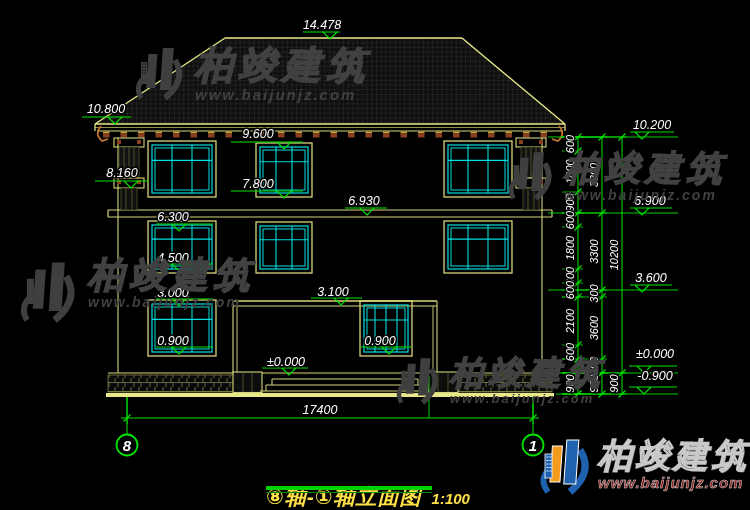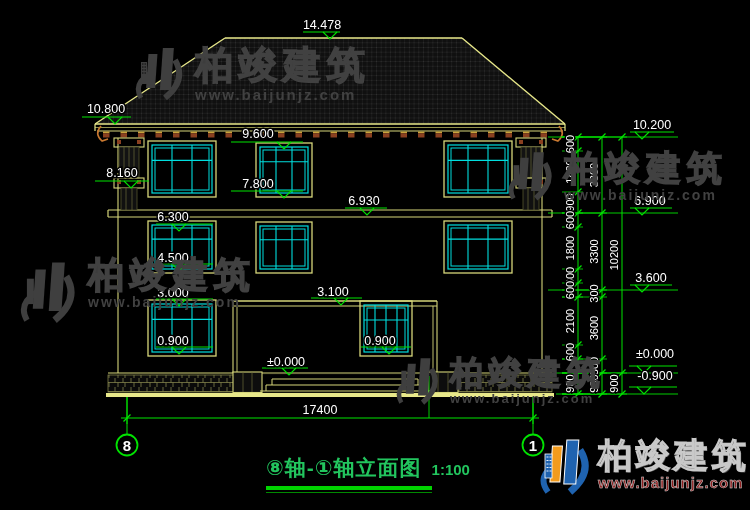--- a/index.html
+++ b/index.html
@@ -1,35 +1,35 @@
 <!DOCTYPE html>
 <html><head>
 <meta charset="utf-8">
 <style>
   html,body{margin:0;padding:0;background:#000;}
   #canvas{position:relative;width:750px;height:510px;background:#000;overflow:hidden;
-          font-family:"Liberation Sans","DejaVu Sans",sans-serif;}
+          font-family:"Liberation Sans","DejaVu Sans",sans-serif;font-style:italic;}
   #cad{position:absolute;left:0;top:0;}
   .wm{position:absolute;display:flex;align-items:flex-start;color:#3f3f3f;z-index:5;pointer-events:none;}
   .wm .wm-txt{display:flex;flex-direction:column;margin-left:8px;}
   .wm .wm-name{font-weight:bold;letter-spacing:6px;color:rgba(70,70,70,0.25);
        -webkit-text-stroke:1.5px #414141;text-shadow:0 0 1px #3a3a3a;line-height:1.05;white-space:nowrap;}
   .wm .wm-url{font-weight:bold;color:#414141;letter-spacing:2px;white-space:nowrap;}
   .wm-logo{flex:0 0 auto;}
   #wm1{left:135px;top:46px;}  #wm1 .wm-name{font-size:38px;} #wm1 .wm-url{font-size:15px;}
   #wm2{left:508px;top:150px;} #wm2 .wm-name{font-size:35px;} #wm2 .wm-url{font-size:14px;}
   #wm3{left:20px;top:256px;}  #wm3 .wm-name{font-size:36px;} #wm3 .wm-url{font-size:14px;}
   #wm4{left:396px;top:356px;} #wm4 .wm-name{font-size:33px;} #wm4 .wm-url{font-size:13px;}
   #brand{position:absolute;left:540px;top:438px;display:flex;align-items:flex-start;z-index:6;}
   #brand .b-txt{display:flex;flex-direction:column;margin-left:6px;}
   #brand .b-name{font-size:34px;font-weight:bold;letter-spacing:4px;line-height:1.0;color:#2e2e2e;
        -webkit-text-stroke:1.2px #c9c9c9;text-shadow:1px 1px 0 #555;white-space:nowrap;}
   #brand .b-url{font-size:15px;font-weight:bold;color:#8e1f1f;-webkit-text-stroke:0.5px #d8d8d8;
        letter-spacing:1px;white-space:nowrap;margin-top:2px;}
-  #titlebar{position:absolute;left:266px;top:454px;z-index:4;color:#22c55e;white-space:nowrap;}
+  #titlebar{position:absolute;left:266px;top:483px;z-index:4;color:#fde047;white-space:nowrap;}
   #titlebar .t-main{font-size:21px;font-weight:bold;letter-spacing:1px;}
   #titlebar .t-scale{font-size:15px;font-weight:bold;margin-left:10px;}
   #title-underline{position:absolute;left:266px;top:486px;width:166px;height:4px;z-index:4;}
   #title-underline2{position:absolute;left:266px;top:492px;width:166px;height:1px;z-index:4;}
 </style>
 </head>
 <body>
 
 <div id="canvas">
   <svg id="cad" width="750" height="510">

